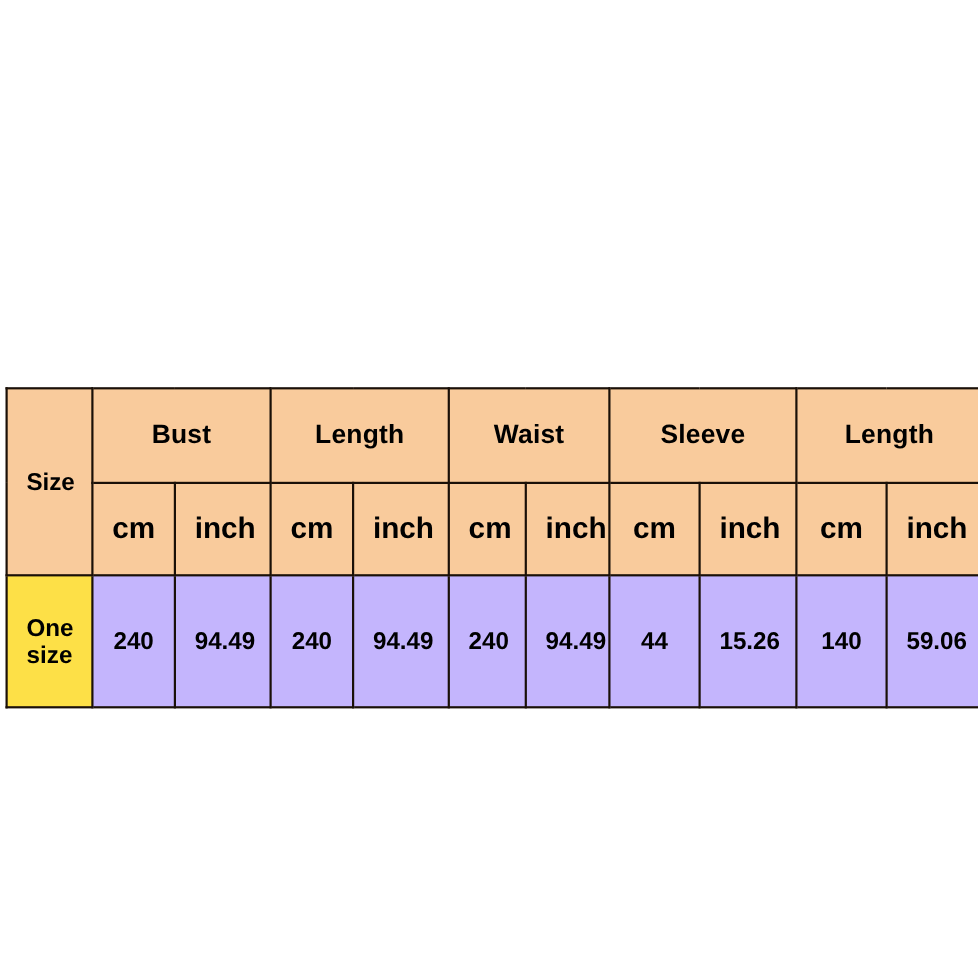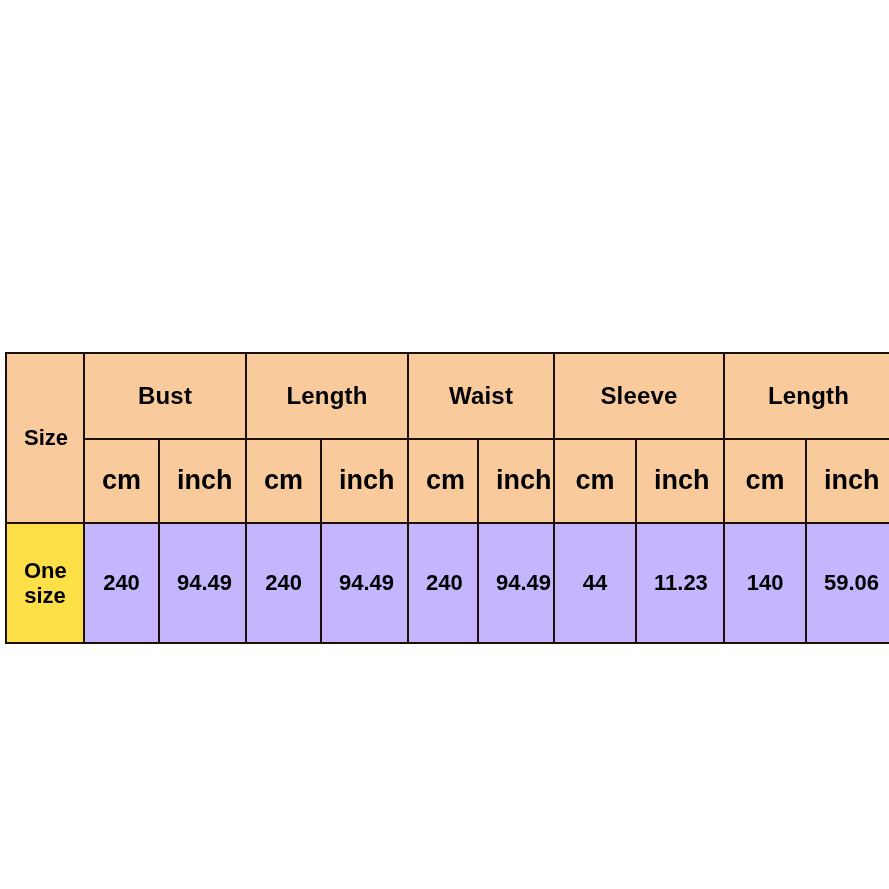--- a/index.html
+++ b/index.html
@@ -131,21 +131,21 @@
       <tbody>
         <tr>
           <td class="size-label">One size</td>
           <td class="measure">240</td>
           <td class="measure">94.49</td>
           <td class="measure">240</td>
           <td class="measure">94.49</td>
           <td class="measure">240</td>
           <td class="measure">94.49</td>
           <td class="measure">44</td>
-          <td class="measure">11.23</td>
+          <td class="measure">15.26</td>
           <td class="measure">140</td>
           <td class="measure">59.06</td>
         </tr>
       </tbody>
     </table>
 
   </div>
 </div>
 
 </body></html>

